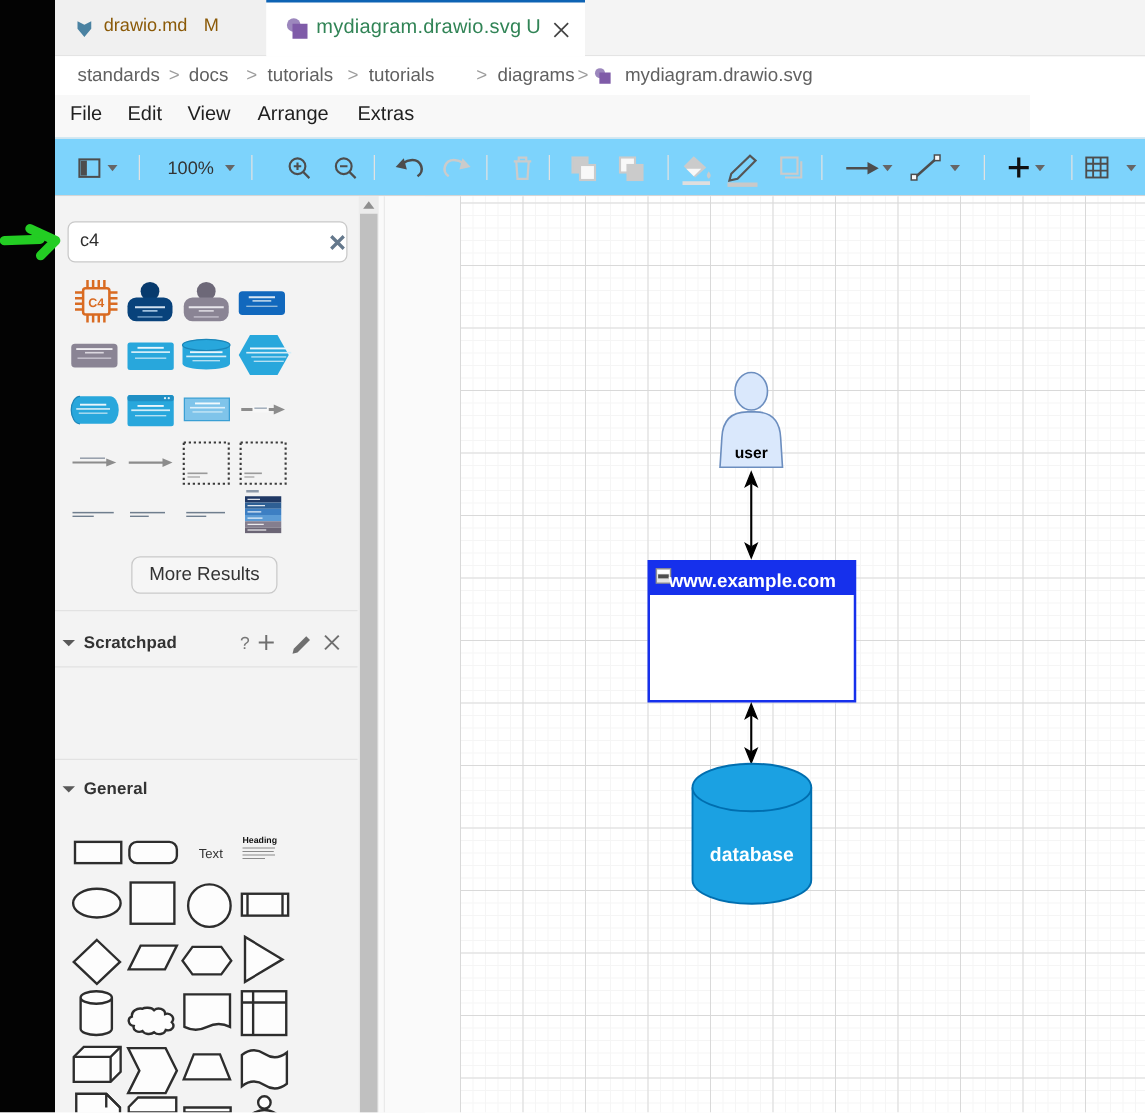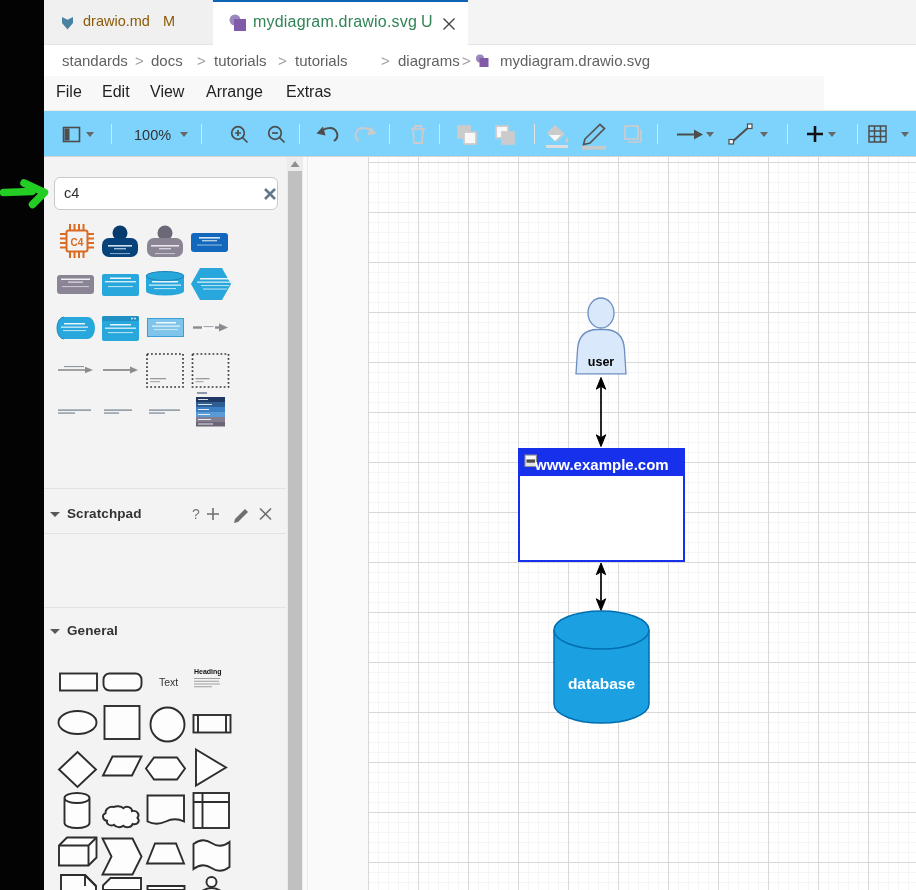--- a/index.html
+++ b/index.html
@@ -310,20 +310,21 @@
         <rect x="154" y="242" width="10" height="1"></rect>
         <rect x="154" y="247" width="14" height="1"></rect>
         <rect x="154" y="252" width="11" height="1"></rect>
         <rect x="154" y="257" width="12" height="1"></rect>
         <rect x="154" y="262" width="13" height="1"></rect>
         <rect x="154" y="266.5" width="15" height="1"></rect>
       </g>
     </g>
   </svg>
   </div>
+  <div id="morebtn">More Results</div>
   <div class="sect" style="top:331px"></div>
   <div class="tri" style="left:6px;top:355px"></div>
   <div class="hdr" style="left:23px;top:349px">Scratchpad</div>
   <div id="padicons">
     <svg width="100" height="20" style="position:absolute;left:136px;top:347px" viewBox="0 0 100 20">
       <text x="12" y="15" font-size="14" fill="#777" font-family="Liberation Sans">?</text>
       <path d="M27 10 H39 M33 4 V16" stroke="#6f6f6f" stroke-width="1.6"></path>
       <path d="M55 15 L65 5 L68 8 L58 18 L54 19 Z" fill="#6f6f6f"></path>
       <path d="M80 4.5 L91 15.5 M91 4.5 L80 15.5" stroke="#6f6f6f" stroke-width="1.6"></path>
     </svg>

